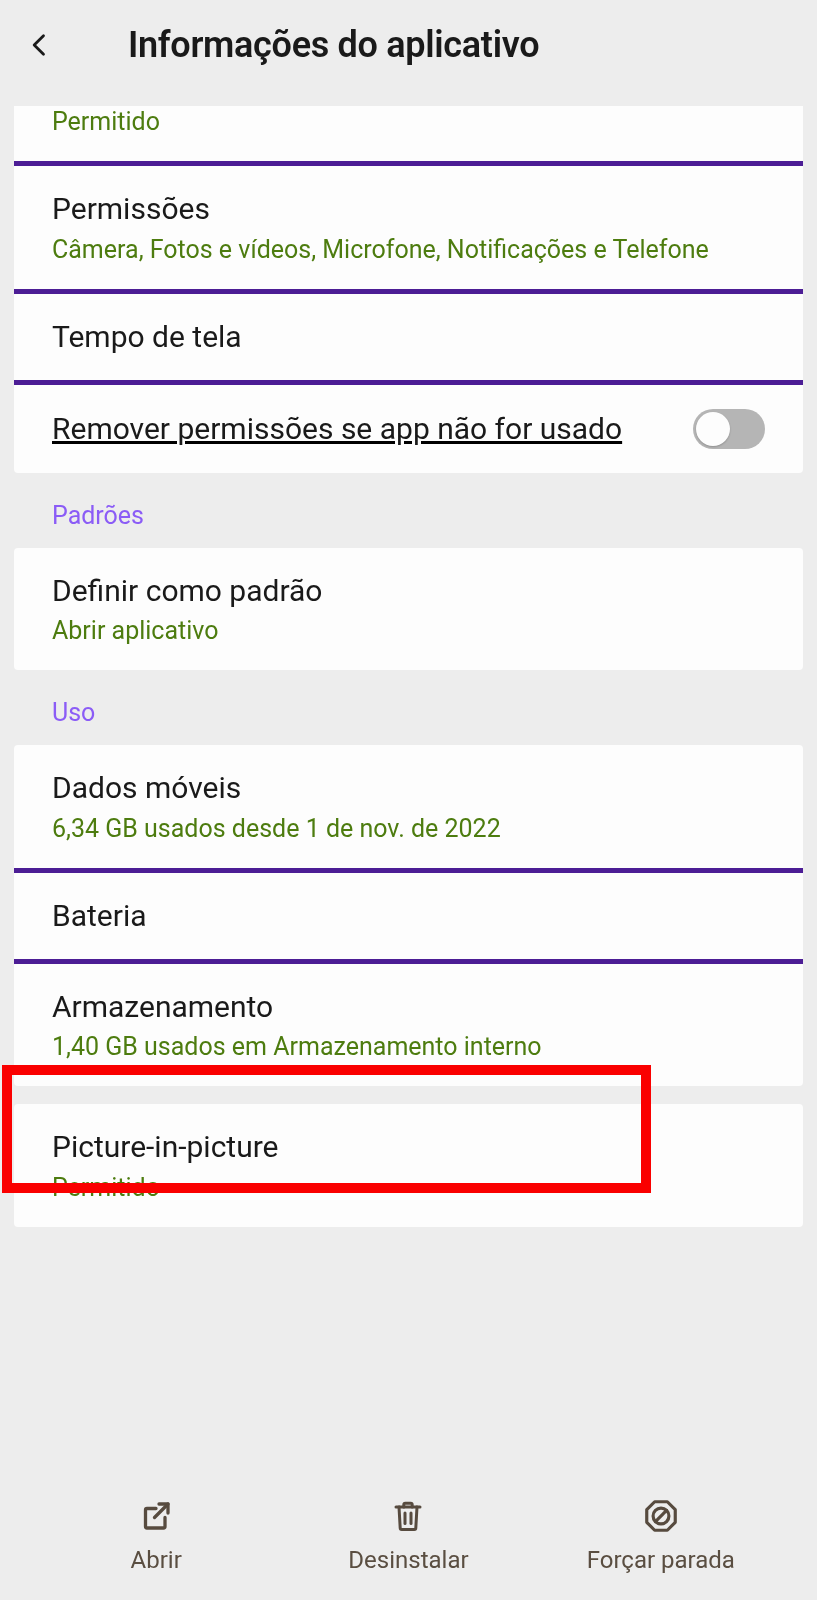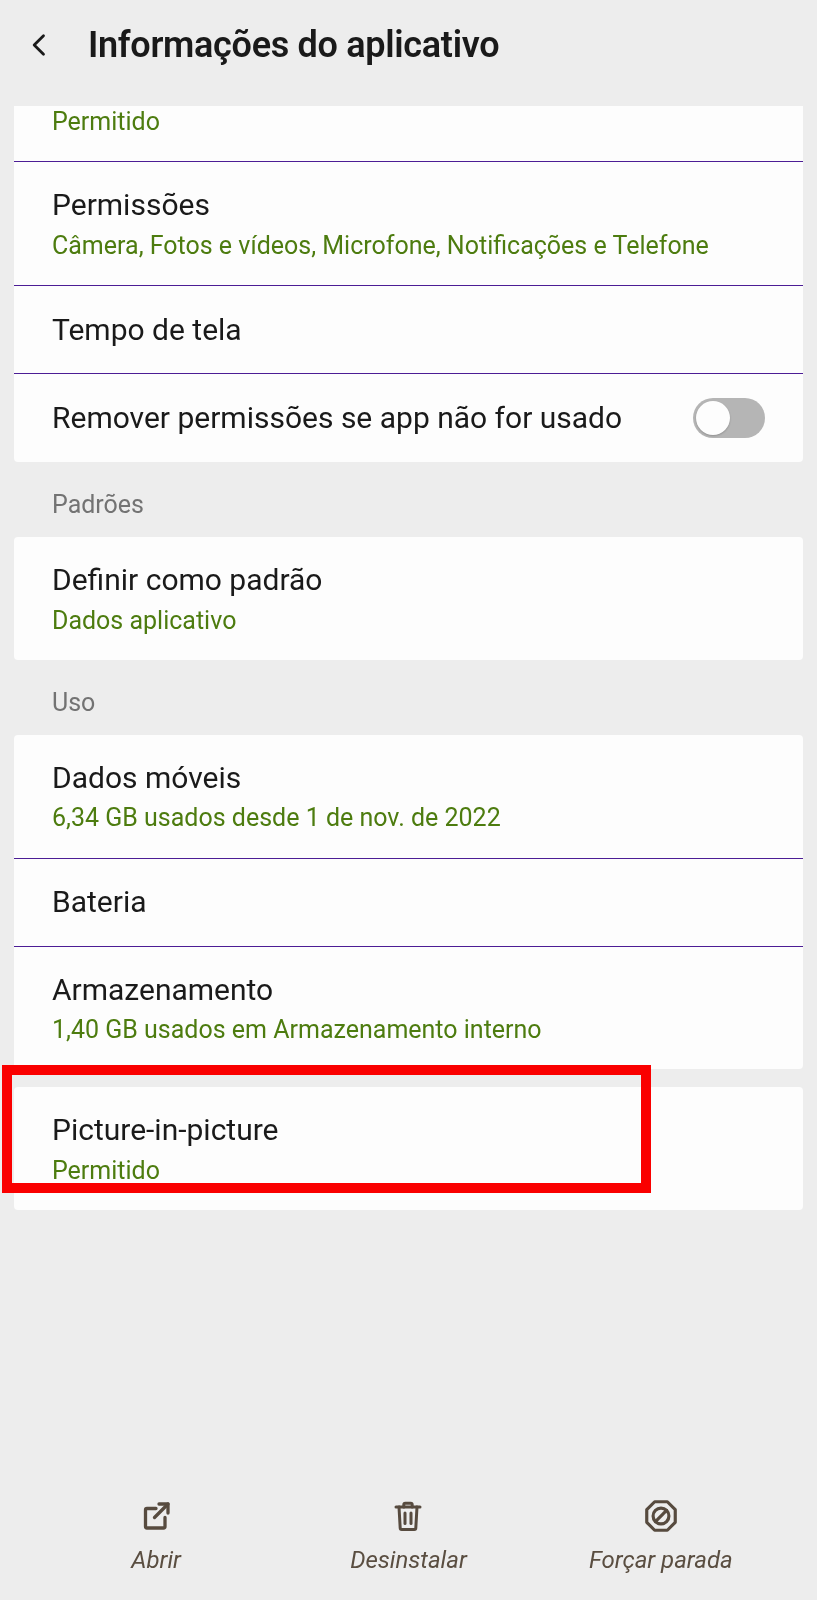--- a/index.html
+++ b/index.html
@@ -23,20 +23,21 @@
       display: flex;
       align-items: center;
       justify-content: center;
       color: #1a1a1a;
     }
     .header-title {
       font-size: 36px;
       font-weight: 600;
       color: #1a1a1a;
       letter-spacing: -0.3px;
+      margin-left: 40px;
     }
     .scroll {
       position: absolute;
       top: 100px;
       left: 0; right: 0; bottom: 130px;
       overflow: hidden;
     }
     .card {
       background: #fdfdfd;
       border-radius: 4px;
@@ -48,39 +49,39 @@
       border-top-right-radius: 0;
       margin-top: 6px;
     }
     .row {
       padding: 24px 38px 24px 38px;
       display: flex;
       align-items: center;
       justify-content: space-between;
       min-height: 88px;
     }
-    .row + .row { border-top: 1px solid #4c1d95; }
+    .row + .row { border-top: 5px solid #4c1d95; }
     .row-text { flex: 1; min-width: 0; }
     .row-title {
       font-size: 30px;
       color: #1a1a1a;
       line-height: 1.25;
       font-weight: 400;
     }
     .row-sub {
       font-size: 25px;
       color: #4d7c0f;
       margin-top: 6px;
       line-height: 1.25;
     }
     .row.cut { padding-top: 0; min-height: 50px; }
     .row.cut .row-sub { margin-top: 0; }
     .section-label {
       font-size: 25px;
-      color: #737373;
+      color: #8b5cf6;
       margin: 28px 0 18px 52px;
     }
     .toggle {
       width: 72px;
       height: 40px;
       background: #b5b5b5;
       border-radius: 20px;
       position: relative;
       flex-shrink: 0;
     }
@@ -108,21 +109,20 @@
       align-items: center;
       padding: 8px 30px 8px 30px;
     }
     .bb-item {
       display: flex;
       flex-direction: column;
       align-items: center;
       gap: 10px;
       color: #574b3f;
       min-width: 160px;
-      font-style: italic;
     }
     .bb-icon { width: 40px; height: 40px; display:flex; align-items:center; justify-content:center; }
     .bb-label { font-size: 24px; color: #5a4e41; }
   </style>
 </head>
 <body>
 
 <div class="header">
   <div class="back-btn">
     <svg width="28" height="40" viewBox="0 0 24 24" fill="none" stroke="currentColor" stroke-width="2.4" stroke-linecap="round" stroke-linejoin="round">
@@ -145,36 +145,36 @@
         <div class="row-title">Permissões</div>
         <div class="row-sub">Câmera, Fotos e vídeos, Microfone, Notificações e Telefone</div>
       </div>
     </div>
     <div class="row">
       <div class="row-text">
         <div class="row-title">Tempo de tela</div>
       </div>
     </div>
     <div class="row">
-      <div class="row-text" style="padding-right:4px;">
+      <div class="row-text" style="padding-right:4px;text-decoration:underline;">
         <div class="row-title">Remover permissões se app não for usado</div>
       </div>
       <div class="toggle">
         <div class="toggle-knob"></div>
       </div>
     </div>
   </div>
 
   <div class="section-label">Padrões</div>
 
   <div class="card">
     <div class="row">
       <div class="row-text">
         <div class="row-title">Definir como padrão</div>
-        <div class="row-sub">Dados aplicativo</div>
+        <div class="row-sub">Abrir aplicativo</div>
       </div>
     </div>
   </div>
 
   <div class="section-label">Uso</div>
 
   <div class="card">
     <div class="row">
       <div class="row-text">
         <div class="row-title">Dados móveis</div>

